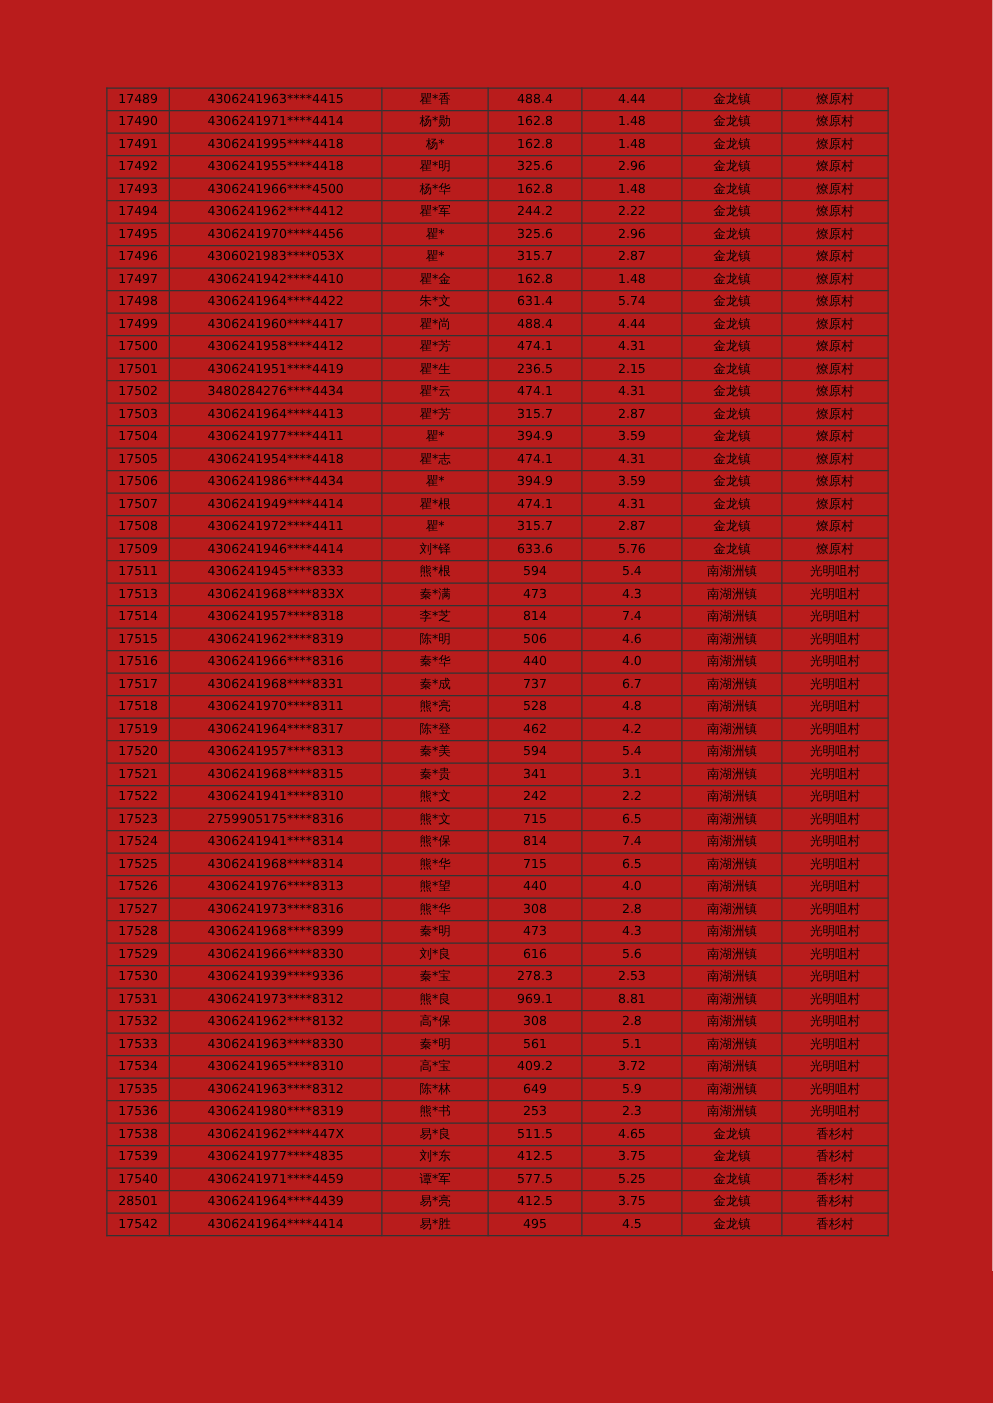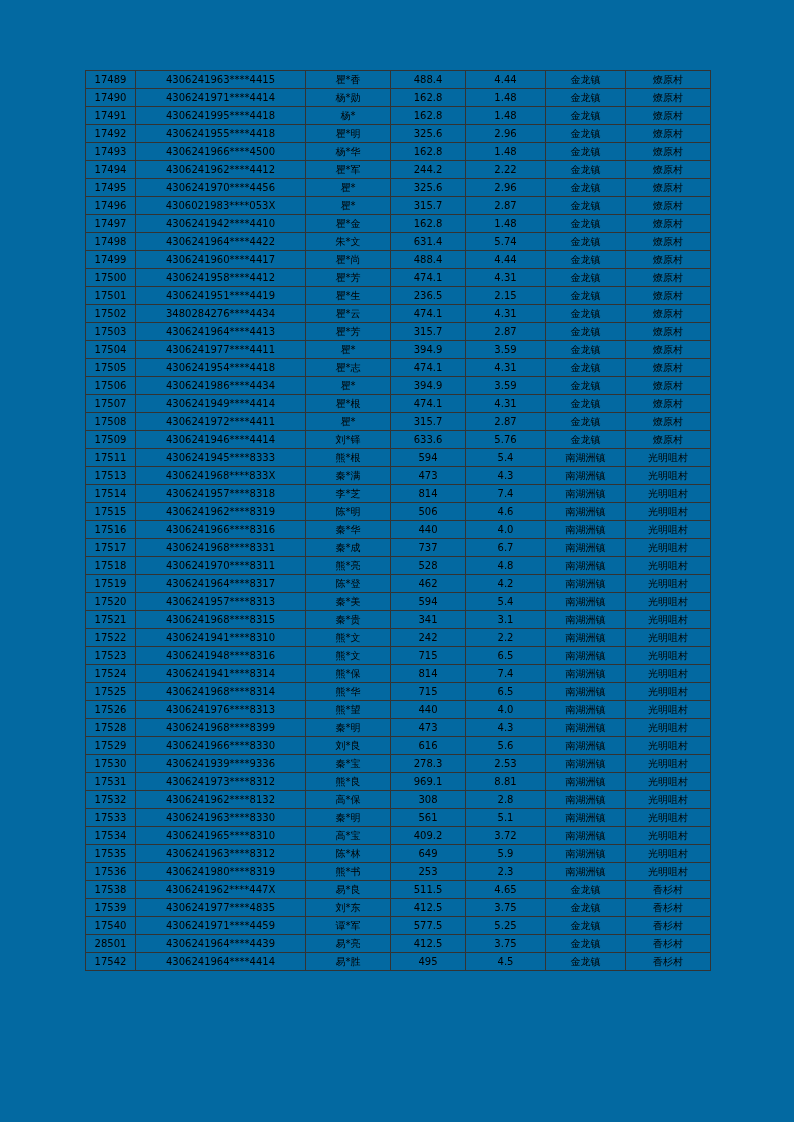--- a/index.html
+++ b/index.html
@@ -4,21 +4,21 @@
 <style>
   html, body {
     margin: 0;
     padding: 0;
     background: #ffffff;
   }
   .page {
     position: relative;
     width: 794px;
     height: 1122px;
-    background: #0369a1;
+    background: #b91c1c;
     font-family: "DejaVu Sans", "Liberation Sans", sans-serif;
     color: #000000;
     overflow: hidden;
   }
   .data-table {
     position: absolute;
     left: 85px;
     top: 70px;
     width: 625px;
     border-collapse: collapse;
@@ -335,21 +335,21 @@
           <td>17522</td>
           <td>4306241941****8310</td>
           <td>熊*文</td>
           <td>242</td>
           <td>2.2</td>
           <td>南湖洲镇</td>
           <td>光明咀村</td>
         </tr>
         <tr>
           <td>17523</td>
-          <td>4306241948****8316</td>
+          <td>2759905175****8316</td>
           <td>熊*文</td>
           <td>715</td>
           <td>6.5</td>
           <td>南湖洲镇</td>
           <td>光明咀村</td>
         </tr>
         <tr>
           <td>17524</td>
           <td>4306241941****8314</td>
           <td>熊*保</td>
@@ -370,20 +370,29 @@
         <tr>
           <td>17526</td>
           <td>4306241976****8313</td>
           <td>熊*望</td>
           <td>440</td>
           <td>4.0</td>
           <td>南湖洲镇</td>
           <td>光明咀村</td>
         </tr>
         <tr>
+          <td>17527</td>
+          <td>4306241973****8316</td>
+          <td>熊*华</td>
+          <td>308</td>
+          <td>2.8</td>
+          <td>南湖洲镇</td>
+          <td>光明咀村</td>
+        </tr>
+        <tr>
           <td>17528</td>
           <td>4306241968****8399</td>
           <td>秦*明</td>
           <td>473</td>
           <td>4.3</td>
           <td>南湖洲镇</td>
           <td>光明咀村</td>
         </tr>
         <tr>
           <td>17529</td>

